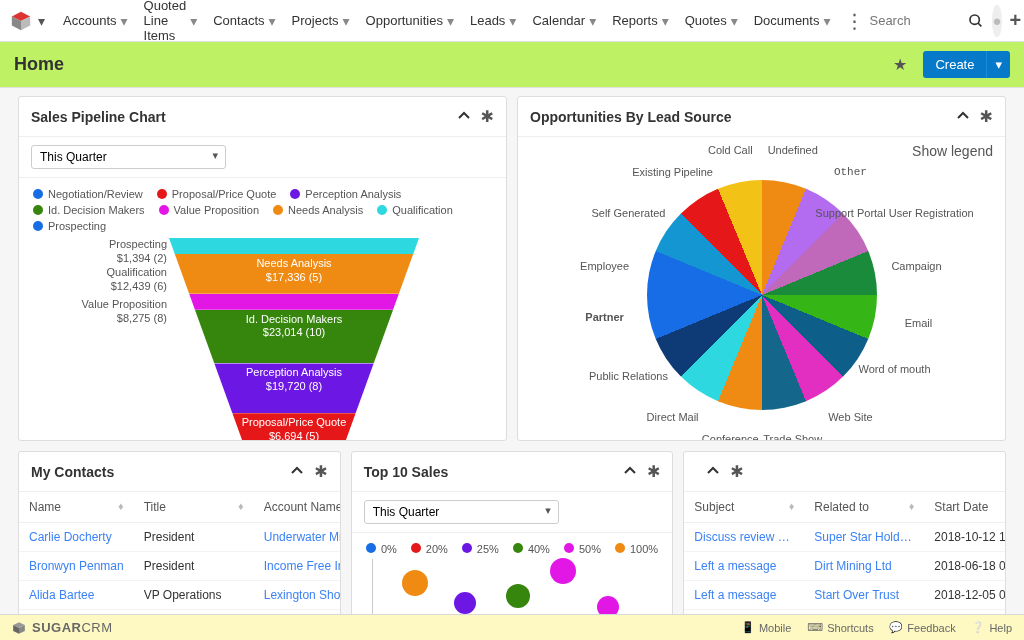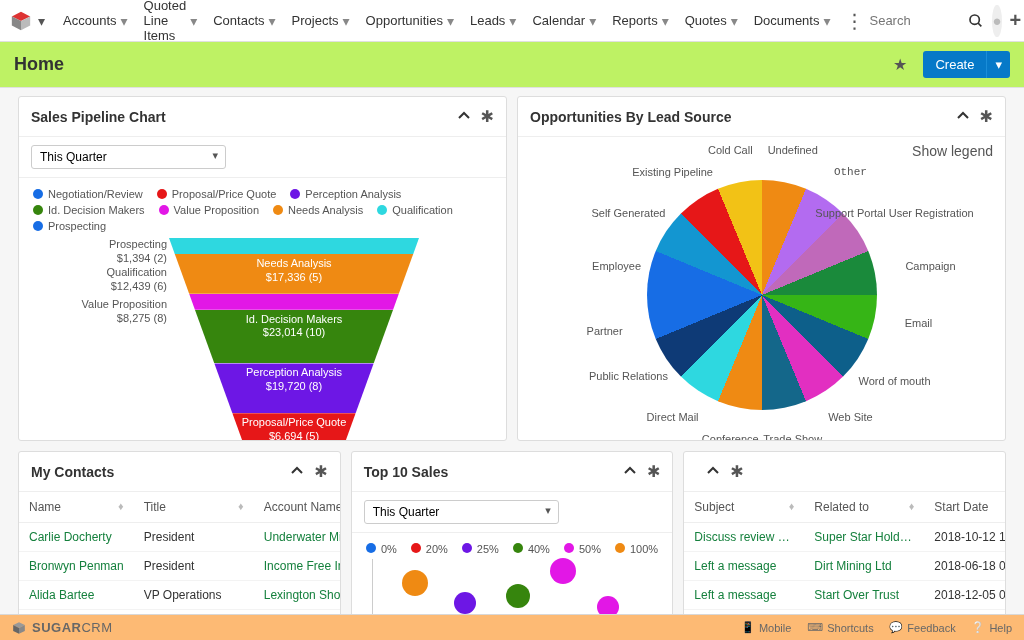--- a/index.html
+++ b/index.html
@@ -62,31 +62,31 @@
   .pie-wrap { position: absolute; left: 50%; top: 52%; transform: translate(-50%, -50%); }
   .pie { width: 230px; height: 230px; border-radius: 50%; }
   .pie-label { position: absolute; font-size: 11px; color: #555; white-space: nowrap; transform: translate(-50%, -50%); }
 
   
   .row2 { display: grid; grid-template-columns: 1fr 1fr 1fr; gap: 10px; grid-column: 1 / 3; }
   table { width: 100%; border-collapse: collapse; font-size: 12px; }
   th { text-align: left; font-weight: 400; color: #555; padding: 8px 10px; border-bottom: 1px solid #eee; position: relative; }
   th .sort { float: right; color: #bbb; font-size: 11px; }
   td { padding: 7px 10px; border-bottom: 1px solid #f3f3f3; white-space: nowrap; overflow: hidden; text-overflow: ellipsis; max-width: 120px; }
-  td.link { color: #15803d; }
+  td.link { color: #3b82f6; }
   tr.row-stripe { position: relative; }
   tr.row-stripe td:last-child::after { content: ""; position: absolute; right: 0; top: 0; bottom: 0; width: 3px; background: var(--stripe, transparent); }
 
   
   .bubble-legend { display: flex; gap: 14px; justify-content: center; padding: 10px 0 4px; font-size: 11px; color: #555; }
   .bubble-area { position: relative; height: 84px; margin: 0 20px; border-left: 1px solid #ccc; border-bottom: 1px solid #ccc; }
   .bubble { position: absolute; border-radius: 50%; }
 
   
-  .footer { position: fixed; bottom: 0; left: 0; right: 0; height: 26px; background: #fdba74; border-top: 1px solid #d8d8d8; display: flex; align-items: center; padding: 0 12px; font-size: 11px; color: #676767; }
+  .footer { position: fixed; bottom: 0; left: 0; right: 0; height: 26px; background: #fef9c3; border-top: 1px solid #d8d8d8; display: flex; align-items: center; padding: 0 12px; font-size: 11px; color: #676767; }
   .footer .brand { display: flex; align-items: center; gap: 6px; font-weight: 700; letter-spacing: .5px; font-size: 13px; }
   .footer .brand svg { width: 14px; height: 14px; }
   .footer .brand .crm { font-weight: 400; }
   .footer .links { margin-left: auto; display: flex; gap: 16px; }
   .footer .links span { display: inline-flex; align-items: center; gap: 4px; cursor: pointer; }
 </style>
 </head>
 <body>
 
 <div class="topnav">
@@ -235,30 +235,30 @@
       <span class="ctl">✱</span>
     </div>
     <div class="panel-body pie-body">
       <span class="show-legend">Show legend</span>
       <div class="pie-wrap">
         <div class="pie" id="pie" style="background: conic-gradient(from -90deg, rgb(23, 109, 229) 0deg, rgb(23, 109, 229) 22.5deg, rgb(19, 150, 209) 22.5deg, rgb(19, 150, 209) 45deg, rgb(230, 23, 24) 45deg, rgb(230, 23, 24) 67.5deg, rgb(242, 194, 22) 67.5deg, rgb(242, 194, 22) 90deg, rgb(239, 138, 19) 90deg, rgb(239, 138, 19) 112.5deg, rgb(179, 107, 240) 112.5deg, rgb(179, 107, 240) 135deg, rgb(192, 105, 186) 135deg, rgb(192, 105, 186) 157.5deg, rgb(26, 138, 59) 157.5deg, rgb(26, 138, 59) 180deg, rgb(54, 181, 22) 180deg, rgb(54, 181, 22) 202.5deg, rgb(13, 95, 138) 202.5deg, rgb(13, 95, 138) 225deg, rgb(226, 47, 193) 225deg, rgb(226, 47, 193) 247.5deg, rgb(20, 103, 138) 247.5deg, rgb(20, 103, 138) 270deg, rgb(239, 138, 19) 270deg, rgb(239, 138, 19) 292.5deg, rgb(46, 216, 224) 292.5deg, rgb(46, 216, 224) 315deg, rgb(14, 58, 118) 315deg, rgb(14, 58, 118) 337.5deg, rgb(23, 109, 229) 337.5deg, rgb(23, 109, 229) 360deg);"></div>
         <div id="pie-labels">
             <div class="pie-label" style="left: 146.214px; top: -29.3716px;">Undefined</div>
             <div class="pie-label" style="left: 203.891px; top: -7.39233px; font-family: Liberation Mono, monospace;">Other</div>
             <div class="pie-label" style="left: 248.035px; top: 33.2201px;">Support Portal User Registration</div>
-            <div class="pie-label" style="left: 284px; top: 86.2827px;">Campaign</div>
+            <div class="pie-label" style="left: 270px; top: 86.2827px;">Campaign</div>
             <div class="pie-label" style="left: 271.926px; top: 143.717px;">Email</div>
-            <div class="pie-label" style="left: 248.035px; top: 201px;">Word of mouth</div>
+            <div class="pie-label" style="left: 248.035px; top: 189px;">Word of mouth</div>
             <div class="pie-label" style="left: 203.891px; top: 237.392px;">Web Site</div>
             <div class="pie-label" style="left: 146.214px; top: 259.372px;">Trade Show</div>
             <div class="pie-label" style="left: 83.7855px; top: 259.372px;">Conference</div>
             <div class="pie-label" style="left: 26.1088px; top: 237.392px;">Direct Mail</div>
             <div class="pie-label" style="left: -18.0351px; top: 196.78px;">Public Relations</div>
-            <div class="pie-label" style="left: -41.9256px; top: 151px;">Partner</div>
-            <div class="pie-label" style="left: -41.9256px; top: 86.2827px; margin-left: 12px;">Employee</div>
+            <div class="pie-label" style="left: -41.9256px; top: 137px; font-weight: bold;">Partner</div>
+            <div class="pie-label" style="left: -41.9256px; top: 86.2827px;">Employee</div>
             <div class="pie-label" style="left: -18.0351px; top: 33.2201px;">Self Generated</div>
             <div class="pie-label" style="left: 26.1088px; top: -7.39233px;">Existing Pipeline</div>
             <div class="pie-label" style="left: 83.7855px; top: -29.3716px;">Cold Call</div>
           </div>
       </div>
     </div>
   </div>
 
   <div class="row2">
 

